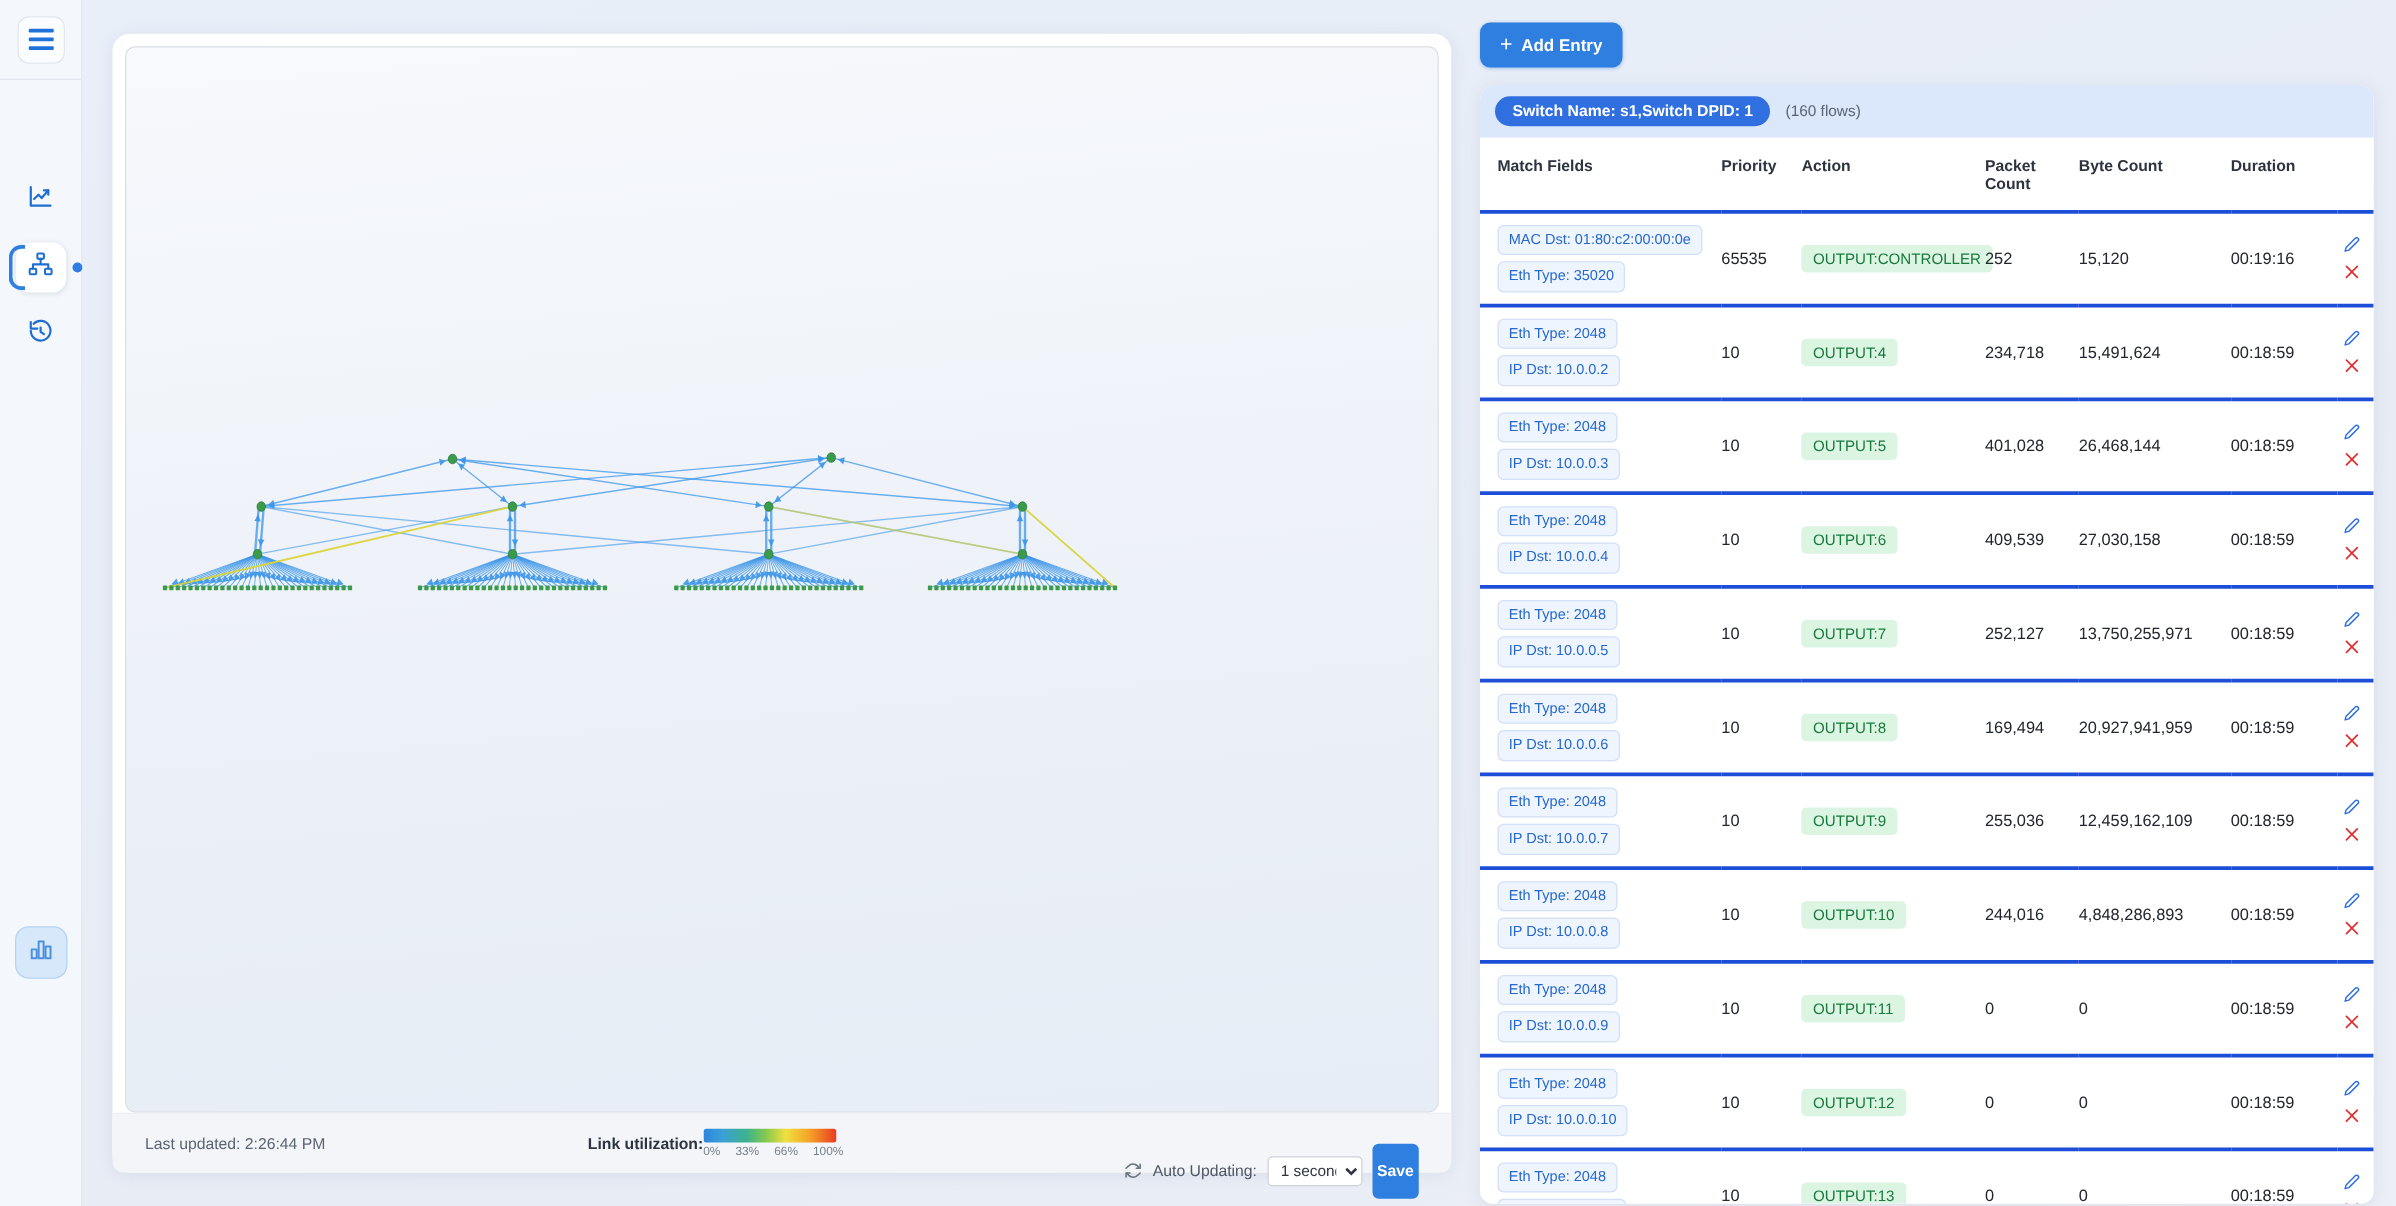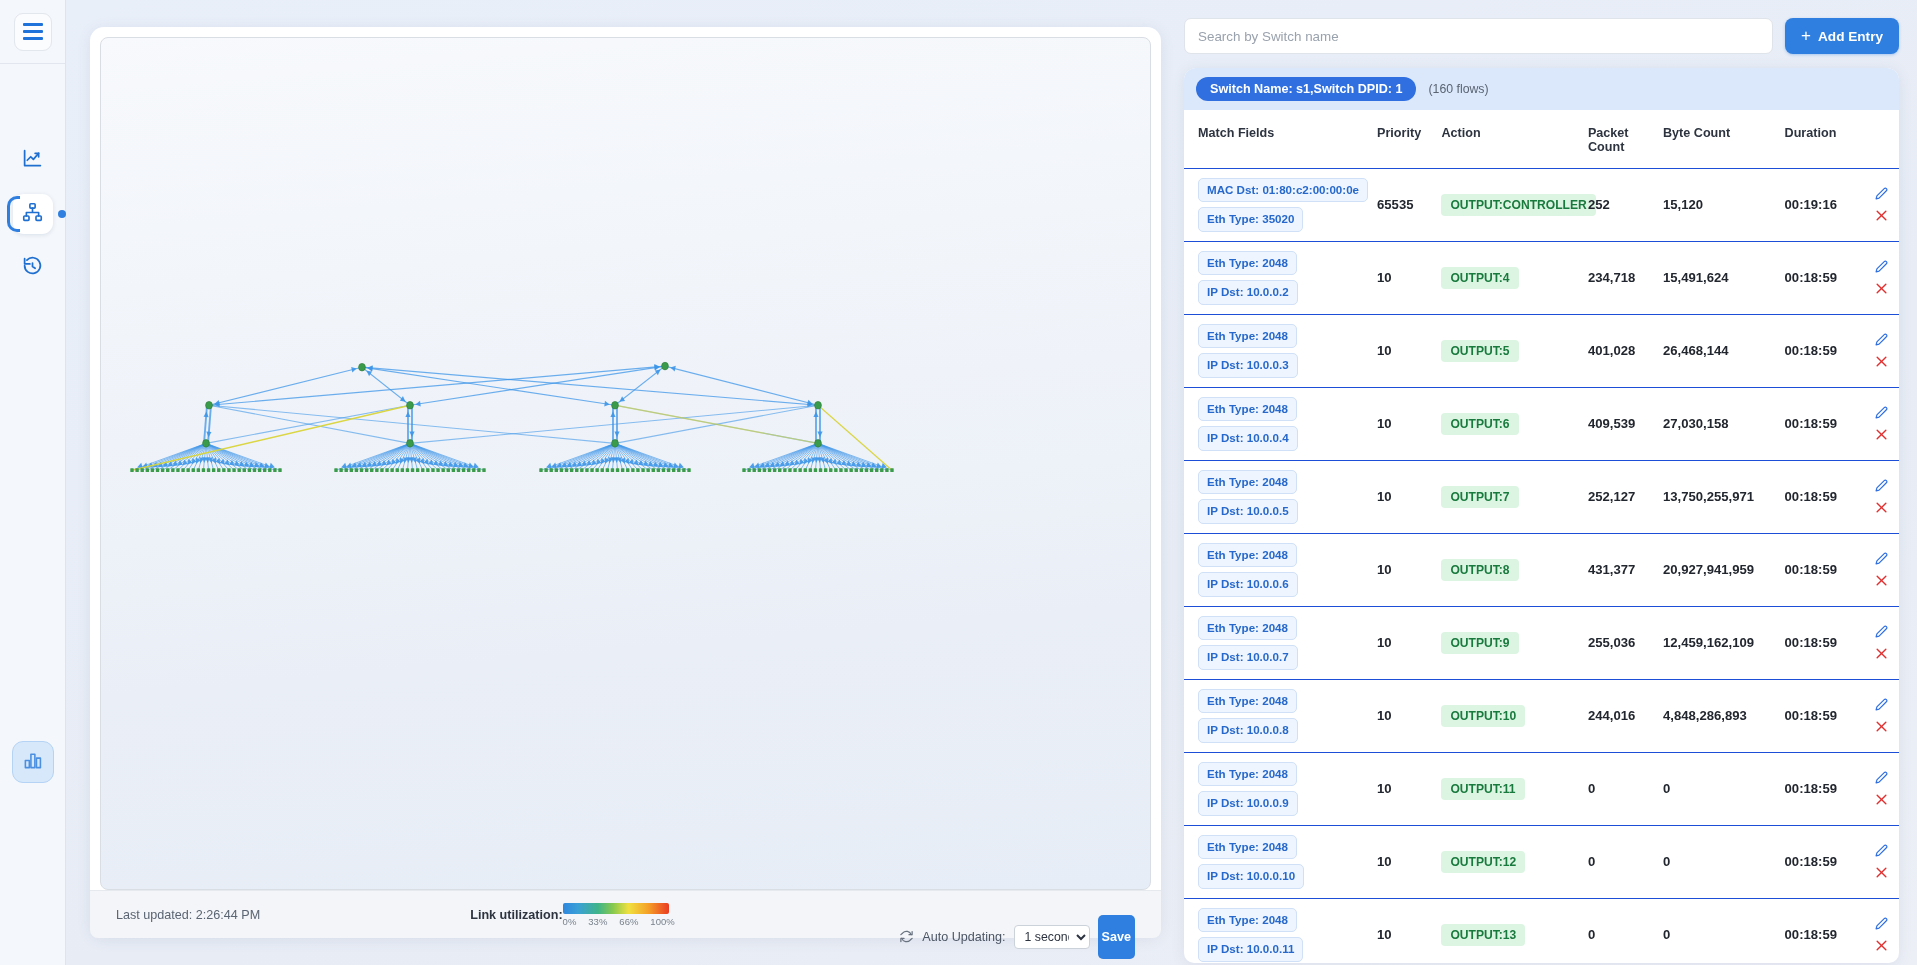--- a/index.html
+++ b/index.html
@@ -155,21 +155,21 @@
   }
   thead th:first-child { padding-left: 14px; }
   col.c-match { width: 27%; }
   col.c-pri   { width: 9%; }
   col.c-act   { width: 20.5%; }
   col.c-pkt   { width: 10.5%; }
   col.c-byte  { width: 17%; }
   col.c-dur   { width: 12%; }
   col.c-ops   { width: 4%; }
 
-  tbody tr { border-top: 1px solid #1d4ed8; font-weight: bold; }
+  tbody tr { border-top: 3px solid #1d4ed8; }
   tbody td { padding: 9px 6px 9px 0; font-size:13.1px; color:#22262e; vertical-align: middle; }
   tbody td:first-child { padding-left: 14px; }
   .chiplist { display:flex; flex-direction:column; gap:5px; align-items:flex-start; }
   .mf-chip {
     background:#eef5fe; border:1px solid #cfe0f7; color:#2668cc;
     font-size:11.6px; border-radius:5px; padding: 4px 8px; line-height:1.25;
     max-width: 100%;
   }
   .act-chip {
     background:#dcf5e3; color:#197a3d; font-size:12.1px;
@@ -688,21 +688,20 @@
           <span class="auto-label">Auto Updating:</span>
           <select class="interval-select" id="interval-select"><option value="1 seconds">1 seconds</option><option value="5 seconds">5 seconds</option><option value="10 seconds">10 seconds</option><option value="30 seconds">30 seconds</option></select>
           <button class="save-btn">Save</button>
         </div>
       </div>
     </div>
   </div>
 
   <div class="flows">
     <div class="flows-top">
-      <input class="search-input" type="text" placeholder="Search by Switch name" style="">
       <button class="add-entry">
         <span class="plus">+</span>
         <span>Add Entry</span>
       </button>
     </div>
 
     <div class="flows-card">
       <div class="switch-bar">
         <span class="switch-chip">Switch Name: s1,Switch DPID: 1</span>
         <span class="flows-count">(160 flows)</span>
@@ -872,21 +871,21 @@
               </tr>
               <tr>
                 <td>
                   <div class="chiplist">
                     <span class="mf-chip">Eth Type: 2048</span>
                     <span class="mf-chip">IP Dst: 10.0.0.6</span>
                   </div>
                 </td>
                 <td>10</td>
                 <td><span class="act-chip">OUTPUT:8</span></td>
-                <td>431,377</td>
+                <td>169,494</td>
                 <td>20,927,941,959</td>
                 <td>00:18:59</td>
                 <td>
                   <div class="ops">
                     <span class="op-edit">
                       <svg width="13" height="13" viewBox="0 0 24 24" fill="none" stroke="currentColor" stroke-width="2.2" stroke-linecap="round" stroke-linejoin="round">
                         <path d="M17 3a2.8 2.8 0 1 1 4 4L7.5 20.5 2 22l1.5-5.5z"></path>
                       </svg>
                     </span>
                     <span class="op-del">

